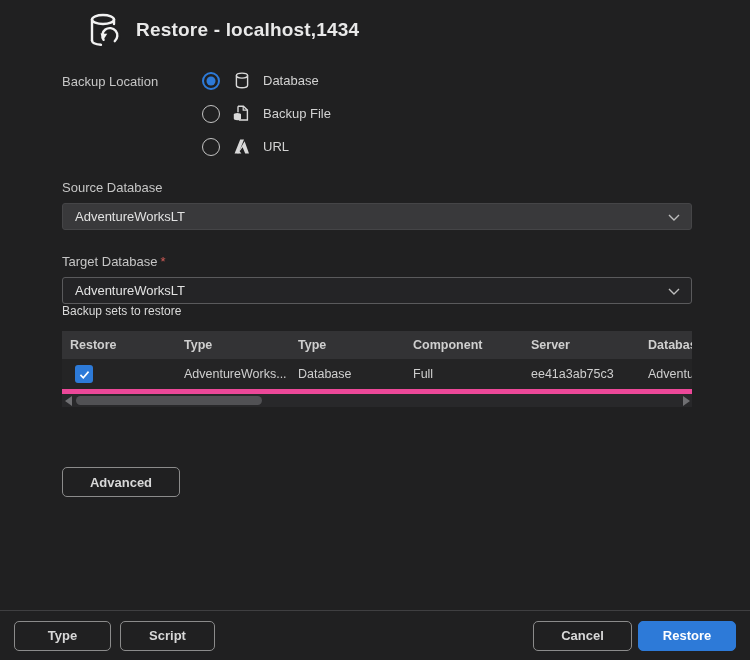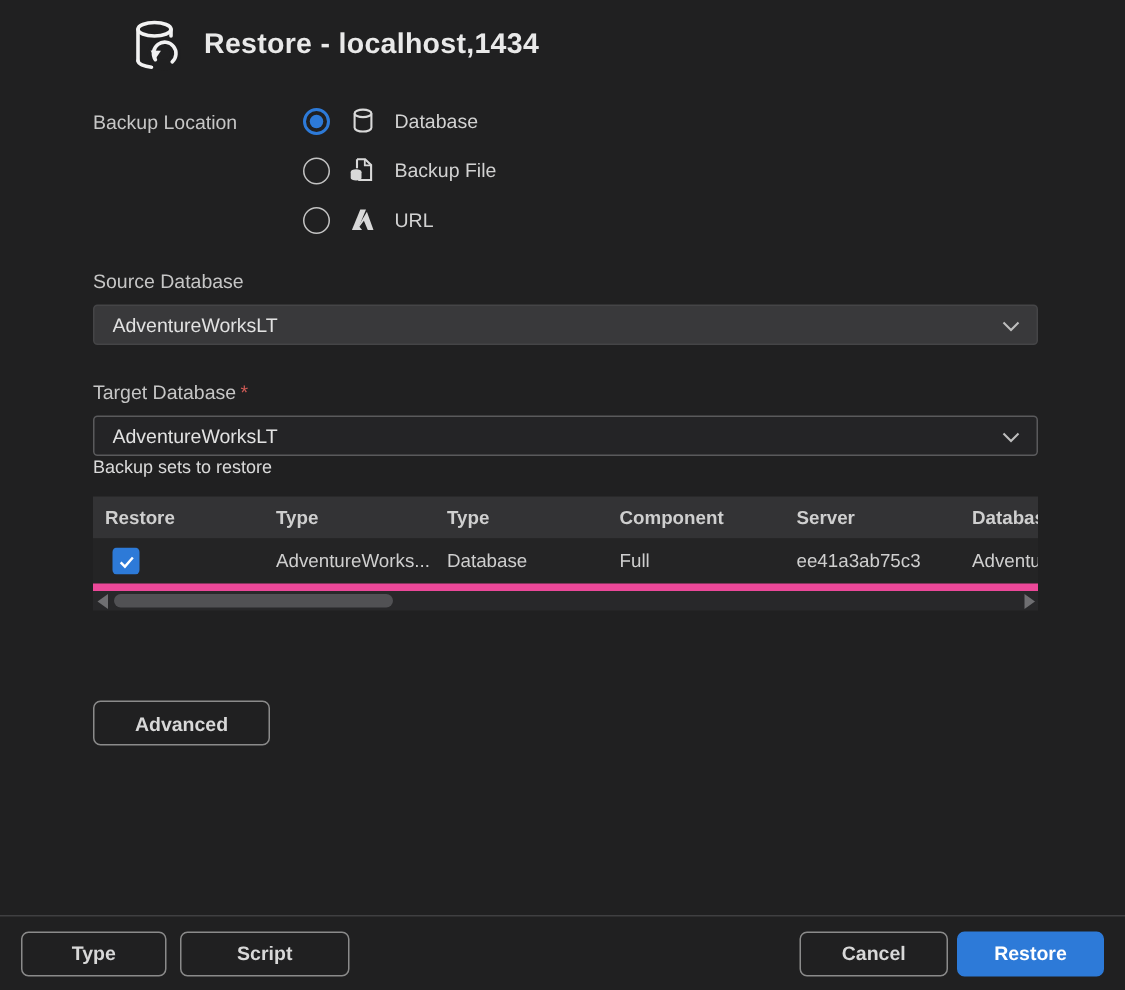--- a/index.html
+++ b/index.html
@@ -78,21 +78,21 @@
   .advanced-btn { margin-top:60px; width:118px; }
 
   
   .footer {
     position:absolute; left:0; right:0; bottom:0; height:50px;
     border-top:1px solid #3f3f41; display:flex; align-items:center; padding:0 14px;
     background:#202021;
   }
   .footer .spacer { flex:1; }
   .help-btn { width:97px; }
-  .script-btn { width:113px; margin-left:9px; }
+  .script-btn { width:95px; margin-left:9px; }
   .cancel-btn { width:99px; }
   .restore-btn { width:98px; margin-left:6px; }
 </style>
 </head>
 <body>
 
 <div class="app">
 
   <div class="header">
     <svg class="restore-logo" viewBox="0 0 40 40" fill="none">

